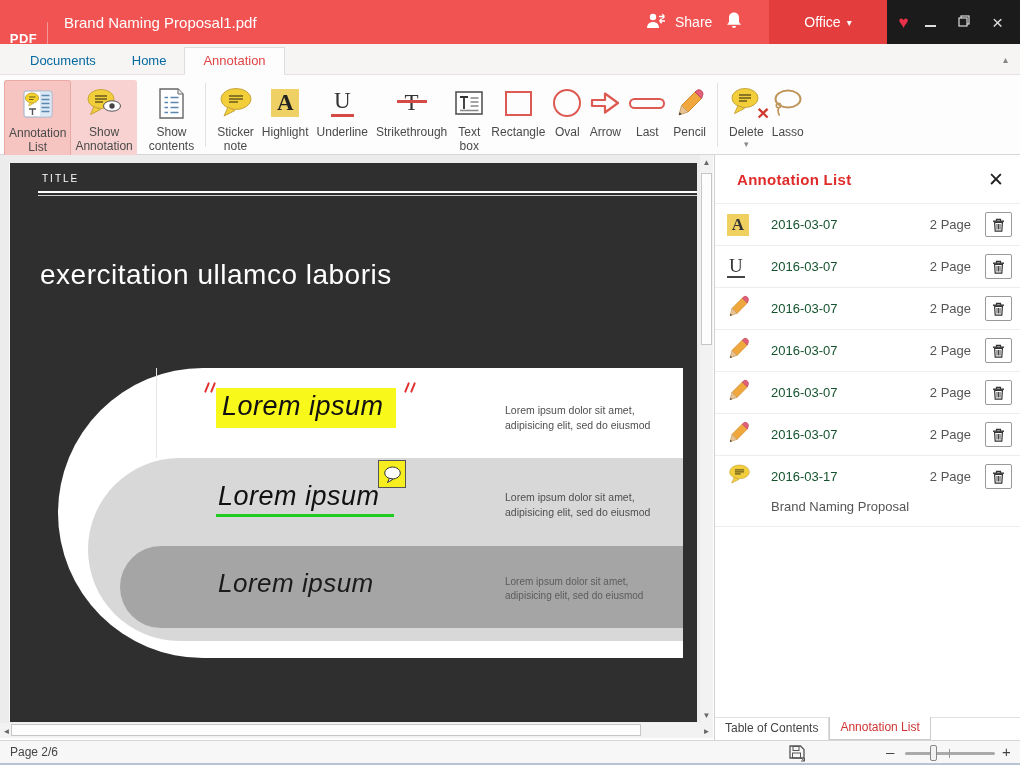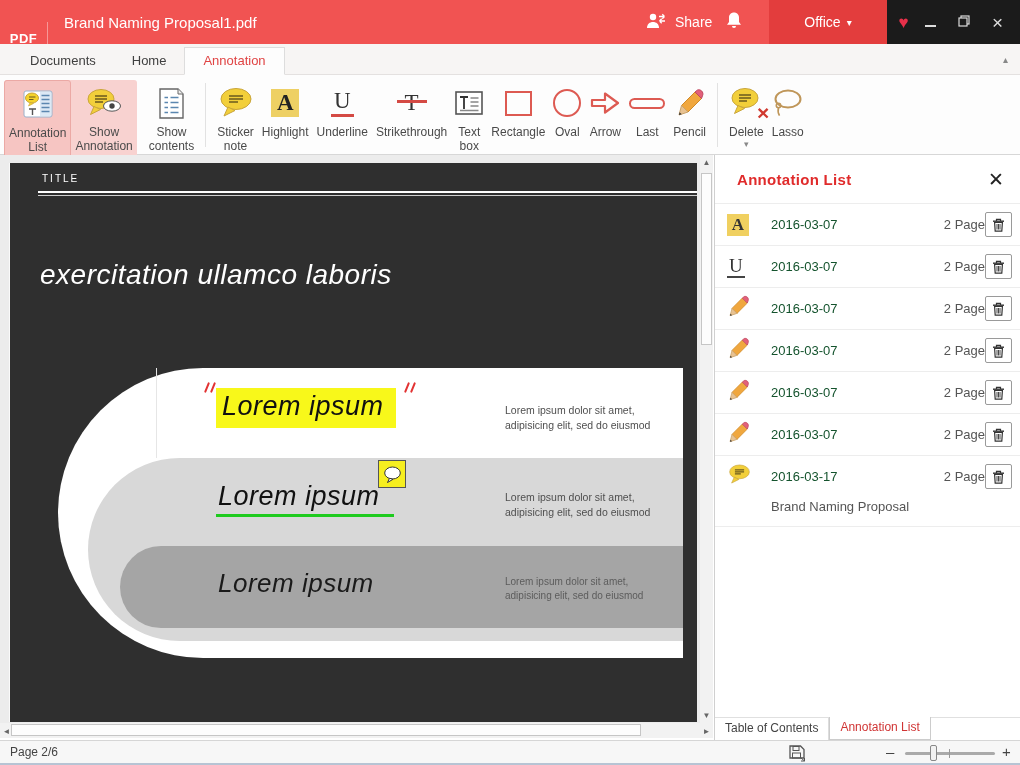--- a/index.html
+++ b/index.html
@@ -17,21 +17,21 @@
   .share-btn { position:absolute; left:638px; top:0; height:44px; display:flex; align-items:center; gap:8px; color:#fff; font-size:14px; padding:0 8px; cursor:default; }
   .bell-btn { position:absolute; left:718px; top:0; height:44px; display:flex; align-items:center; padding:0 8px; }
   .office-btn { position:absolute; left:769px; top:0; width:118px; height:44px; background:#e33d3d; color:#fff; font-size:14px; display:flex; align-items:center; justify-content:center; gap:6px; }
   .winctl { position:absolute; left:887px; top:0; width:133px; height:44px; background:#1b1b1b; display:flex; align-items:center; justify-content:space-evenly; }
   .heart { color:#e8304a; font-size:17px; line-height:1; }
   .wbtn { color:#ddd; width:22px; text-align:center; font-size:16px; line-height:1; }
   .minbar { display:inline-block; width:11px; height:2px; background:#ddd; }
 
   
   .tabstrip { position:absolute; left:0; top:44px; width:1020px; height:31px; background:#f7f5f4; border-bottom:1px solid #e4e1e0; display:flex; align-items:flex-end; padding-left:12px; }
-  .rtab { font-size:13px; color:#404040; padding:6px 18px 7px; line-height:1; }
+  .rtab { font-size:13px; color:#0369a1; padding:6px 18px 7px; line-height:1; }
   .rtab.active { background:#fdfdfd; color:#e04444; border:1px solid #ddd; border-bottom:1px solid #fdfdfd; margin-bottom:-1px; }
   .collapse-chevron { position:absolute; right:12px; top:10px; color:#888; font-size:10px; }
 
   
   .toolbar { position:absolute; left:0; top:75px; width:1020px; height:80px; background:#fdfdfd; border-bottom:1px solid #d7d7d7; display:flex; align-items:flex-start; padding:5px 0 0 4px; }
   .tb-btn { display:flex; flex-direction:column; align-items:center; padding:2px 4px; }
   .tb-ic { height:42px; display:flex; align-items:center; justify-content:center; }
   .tb-label { font-size:12px; color:#4a4a4a; text-align:center; line-height:1.2; white-space:pre-line; margin-top:1px; }
   .tb-caret { font-size:9px; color:#888; line-height:1; margin-top:1px; }
   .tb-sep { width:1px; height:64px; background:#e2e2e2; margin:3px 7px 0; }
@@ -45,21 +45,21 @@
   .ic-oval { width:28px; height:28px; border:2px solid #dd5a52; border-radius:50%; }
   .ic-line { width:36px; height:11px; border:2.5px solid #dd5a52; border-radius:6px; }
   .ic-del { position:relative; }
   .ic-del .delx { position:absolute; right:-7px; bottom:-4px; color:#d03a30; font-size:21px; font-weight:bold; line-height:1; }
 
   
   .viewer { position:absolute; left:0; top:155px; width:713px; height:568px; background:#ececec; }
   .slide { position:absolute; left:10px; top:8px; width:687px; height:559px; background:#2f2f2f; box-shadow:-1px 0 0 rgba(255,255,255,.75); }
   .slide-title { position:absolute; left:32px; top:10px; color:#fff; font-size:10px; letter-spacing:2px; }
   .title-rule { position:absolute; left:28px; right:0; top:28px; height:5px; border-top:2px solid #fff; border-bottom:1px solid #cfcfcf; }
-  .slide-heading { position:absolute; left:30px; top:96px; color:#fff; font-size:28px; letter-spacing:.5px;font-style:italic; }
+  .slide-heading { position:absolute; left:30px; top:96px; color:#fff; font-size:28px; letter-spacing:.5px; }
   .band-outer { position:absolute; left:48px; top:205px; width:625px; height:290px; background:#fff; border-radius:145px 0 0 145px; }
   .band-mid { position:absolute; left:78px; top:295px; width:595px; height:183px; background:#d8d8d8; border-radius:92px 0 0 92px; }
   .band-inner { position:absolute; left:110px; top:383px; width:563px; height:82px; background:#a5a5a5; border-radius:41px 0 0 41px; }
   .vline { position:absolute; left:146px; top:205px; width:1px; height:90px; background:#e6e6e6; }
   .row-title { position:absolute; font-size:27px; color:#111; letter-spacing:.5px;font-style:italic; }
   .hl-yellow { background:#f8f81a; padding:3px 12px 7px 6px; }
   .ul-green { border-bottom:3px solid #1ecb1e; padding:0 14px 3px 2px; }
   .row-desc { position:absolute; width:190px; font-size:10.5px; line-height:1.4; color:#4f4f4f; white-space:pre-line; }
   .penmark { position:absolute; width:14px; height:14px; }
   .penmark i { position:absolute; top:0; width:2px; height:11px; background:#e23333; transform:rotate(22deg); border-radius:1px; }
@@ -76,21 +76,21 @@
   
   .sidebar { position:absolute; left:714px; top:155px; width:306px; height:585px; background:#fff; border-left:1px solid #d0d0d0; }
   .sb-header { height:48px; display:flex; align-items:center; padding:0 16px 0 22px; }
   .sb-title { color:#e02b2b; font-weight:bold; font-size:15px; letter-spacing:.3px; }
   .sb-close { margin-left:auto; color:#222; font-size:19px; line-height:1; }
   .al-row { height:42px; border-top:1px solid #ededed; display:flex; align-items:center; padding:0 8px 0 12px; }
   .al-ic { width:32px; display:flex; align-items:center; justify-content:flex-start; }
   .al-ic-hl { width:22px; height:22px; background:#f0d060; color:#333; font-family:"Liberation Serif", serif; font-weight:bold; font-size:17px; display:flex; align-items:center; justify-content:center; }
   .al-ic-ul { font-family:"Liberation Serif", serif; font-size:19px; color:#333; border-bottom:2px solid #444; padding:0 2px 1px; line-height:1; }
   .al-date { font-size:13px; color:#14532d; margin-left:12px; }
-  .al-page { margin-left:auto; font-size:13px; color:#555; }
+  .al-page { margin-left:auto; font-size:13px; color:#555; margin-right:14px; }
   .al-trash { width:27px; height:25px; background:#fff; border:1px solid #9a9a9a; border-radius:2px; display:flex; align-items:center; justify-content:center; }
   .al-note { padding:2px 0 12px 56px; font-size:13px; color:#555; border-bottom:1px solid #ededed; }
   .side-tabs { position:absolute; left:0; bottom:0; width:100%; height:23px; border-top:1px solid #e0e0e0; display:flex; font-size:12px; background:#fff; }
   .stab { padding:0 10px; line-height:21px; color:#444; border-right:1px solid #ddd; }
   .stab.active { color:#d03434; border:1px solid #ccc; border-top:none; margin-top:-1px; background:#fff; }
 
   
   .statusbar { position:absolute; left:0; top:740px; width:1020px; height:25px; background:#f7f7f7; border-top:1px solid #d6d6d6; font-size:12px; color:#444; }
   .statusbar::after { content:""; position:absolute; left:0; bottom:0; width:100%; height:2px; background:#b7c4d4; }
   .sb-item { position:absolute; top:4px; }

